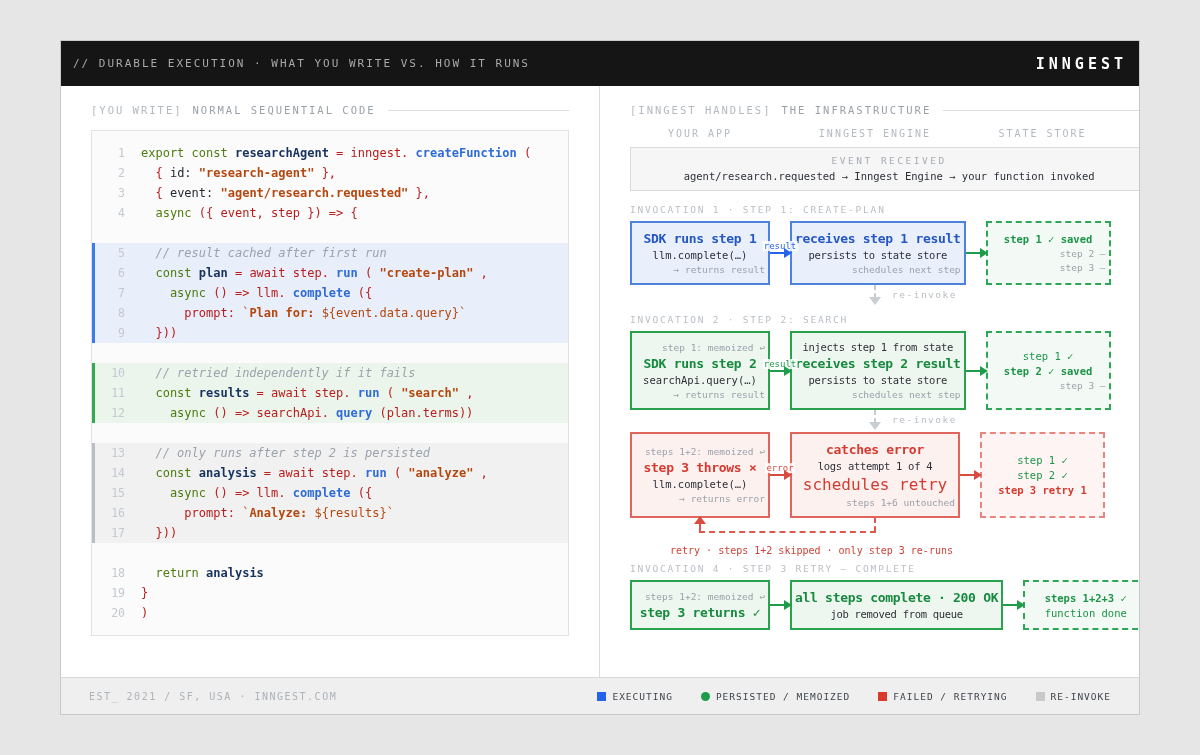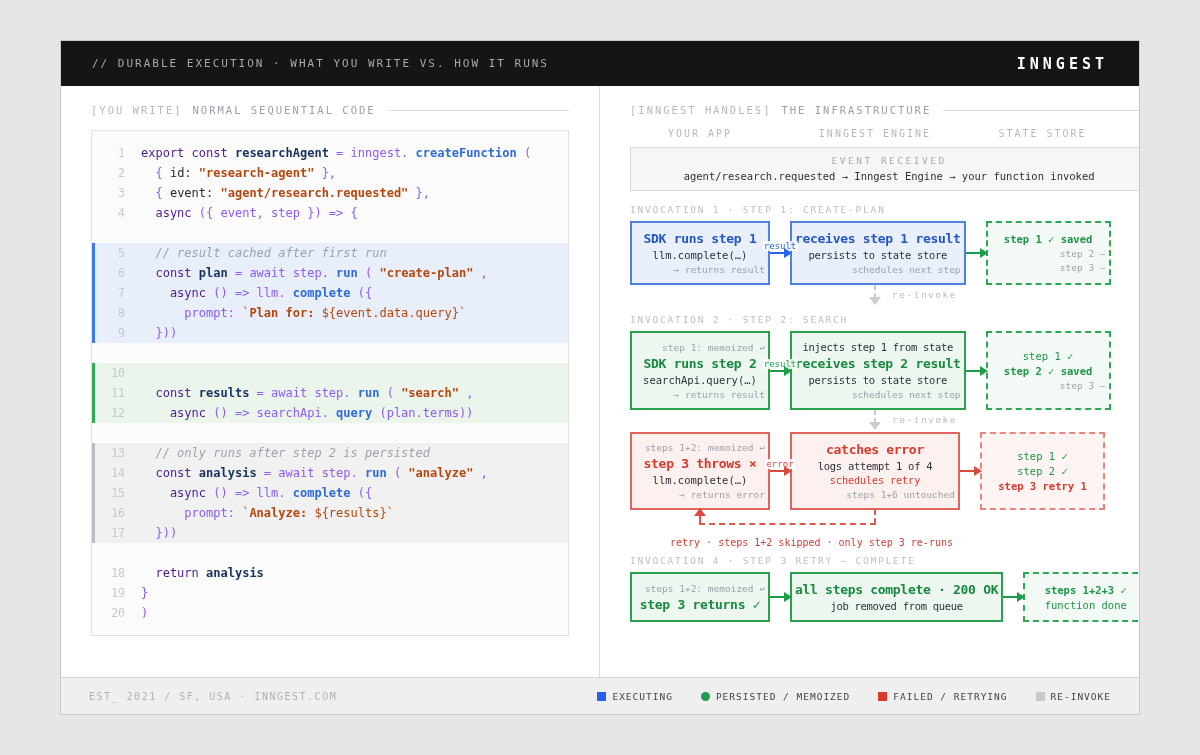--- a/index.html
+++ b/index.html
@@ -5,21 +5,21 @@
 <style>
   * { margin:0; padding:0; box-sizing:border-box; }
   html,body { width:1200px; height:755px; }
   body { font-family:"DejaVu Sans Mono","Liberation Mono",monospace; background:#e6e6e6; }
   .page { width:1200px; height:755px; position:relative; background:#e6e6e6; }
   .card { position:absolute; left:60px; top:40px; width:1080px; height:675px;
           background:#ffffff; border:1px solid #c9c9c9; display:flex; flex-direction:column; }
 
   
   .topbar { flex:0 0 45px; background:#151515; display:flex; align-items:center;
-            justify-content:space-between; padding:0 31px;text-align:right; }
+            justify-content:space-between; padding:0 12px;text-align:right; }
   .topbar-title { color:#a9a9a9; font-size:11px; letter-spacing:2px; }
   .topbar-logo  { color:#ffffff; font-size:15px; font-weight:bold; letter-spacing:4px; }
 
   
   .content { flex:1; display:flex; overflow:hidden; }
   .left-panel  { flex:0 0 539px; border-right:1px solid #dcdcdc; padding:18px 30px 0; }
   .right-panel { flex:1; padding:18px 34px 0 30px; }
 
   .section-head { display:flex; align-items:center; }
   .sec-tag   { color:#b3b9bf; font-size:10.5px; letter-spacing:2px; margin-right:10px; white-space:nowrap; }
@@ -29,27 +29,27 @@
   
   .code-box { margin-top:14px; background:#fbfbfb; border:1px solid #e2e2e2; padding:12px 0; }
   .code-group { border-left:3px solid transparent; }
   .code-group + .code-group { margin-top:20px; }
   .blk-blue  { background:#e9eefb; border-left-color:#3d7be8; }
   .blk-green { background:#ebf5ec; border-left-color:#34a853; }
   .blk-gray  { background:#f1f1f1; border-left-color:#b9bec4; }
   .cl { display:flex; height:20px; line-height:20px; font-size:12px; white-space:pre; }
   .ln { flex:0 0 30px; text-align:right; color:#c3c9d0; margin-right:16px; font-size:11.5px; }
   .ct { white-space:pre; }
-  .tk-kw   { color:#4c1d95; }
+  .tk-kw   { color:#4d7c0f; }
   .tk-fn   { color:#2f6bd8; font-weight:bold; }
   .tk-var  { color:#17325e; font-weight:bold; }
   .tk-prop { color:#24292f; font-weight:normal; }
   .tk-str  { color:#b5470e; font-weight:bold; }
   .tk-strn { color:#b5470e; }
-  .tk-pl   { color:#8b5cf6; }
+  .tk-pl   { color:#b91c1c; }
   .tk-cm   { color:#9ba3ad; font-style:italic; }
 
   
   .col-headers { display:flex; margin:12px 0 8px; }
   .ch  { text-align:center; color:#b4bac0; font-size:10px; letter-spacing:2px; }
   .ch1 { flex:0 0 140px; } .ch2 { flex:0 0 170px; } .ch3 { flex:0 0 125px; }
   .sp  { flex:0 0 20px; }
 
   .event-box { background:#f6f6f6; border:1px solid #dadada; text-align:center;
                padding:7px 4px 8px; margin-bottom:13px; }
@@ -72,21 +72,21 @@
 
   .l-title  { font-weight:bold; font-size:13px; letter-spacing:-.3px; }
   .v-blue  .l-title { color:#2457c5; }
   .v-green .l-title { color:#178a3f; }
   .v-red   .l-title { color:#d53a2e; }
   .l-plain  { color:#2c3038; font-size:10.5px; letter-spacing:-.3px; }
   .l-code   { color:#2c3038; font-size:10.5px; }
   .l-dim    { color:#9aa1a9; font-size:9.5px;text-align:right; }
   .l-ok     { color:#1d9447; font-size:10.5px; }
   .l-okb    { color:#1d9447; font-size:10.5px; font-weight:bold; }
-  .l-alert  { color:#d53a2e; font-size:10px; }
+  .l-alert  { color:#d53a2e; font-size:16px; }
   .l-alertb { color:#d53a2e; font-size:10.5px; font-weight:bold; }
 
   .harrow { flex:0 0 20px; height:2px; align-self:center; position:relative; }
   .harrow::after { content:""; position:absolute; right:-2px; top:-4px;
                    border-top:5px solid transparent; border-bottom:5px solid transparent;
                    border-left:8px solid currentColor; }
   .ar-blue  { background:#2563eb; color:#2563eb; }
   .ar-green { background:#1e9c4a; color:#1e9c4a; }
   .ar-red   { background:#d94b3f; color:#d94b3f; }
   .alabel { position:absolute; top:-11px; left:50%; transform:translateX(-50%);
@@ -143,21 +143,21 @@
               <div class="cl"><span class="ln">4</span><span class="ct"><span class="tk-kw">  async</span><span class="tk-pl"> ({ event, step }) =&gt; {</span></span></div>
             </div>
             <div class="code-group blk-blue">
               <div class="cl"><span class="ln">5</span><span class="ct"><span class="tk-cm">  // result cached after first run</span></span></div>
               <div class="cl"><span class="ln">6</span><span class="ct"><span class="tk-kw">  const</span><span class="tk-pl"> </span><span class="tk-var">plan</span><span class="tk-pl"> = await step. </span><span class="tk-fn">run</span><span class="tk-pl"> ( </span><span class="tk-str">"create-plan"</span><span class="tk-pl"> ,</span></span></div>
               <div class="cl"><span class="ln">7</span><span class="ct"><span class="tk-kw">    async</span><span class="tk-pl"> () =&gt; llm. </span><span class="tk-fn">complete</span><span class="tk-pl"> ({</span></span></div>
               <div class="cl"><span class="ln">8</span><span class="ct"><span class="tk-pl">      prompt: </span><span class="tk-strn">`</span><span class="tk-str">Plan for:</span><span class="tk-strn"> ${event.data.query}`</span></span></div>
               <div class="cl"><span class="ln">9</span><span class="ct"><span class="tk-pl">  }))</span></span></div>
             </div>
             <div class="code-group blk-green">
-              <div class="cl"><span class="ln">10</span></div>
+              <div class="cl"><span class="ln">10</span><span class="ct"><span class="tk-cm">  // retried independently if it fails</span></span></div>
               <div class="cl"><span class="ln">11</span><span class="ct"><span class="tk-kw">  const</span><span class="tk-pl"> </span><span class="tk-var">results</span><span class="tk-pl"> = await step. </span><span class="tk-fn">run</span><span class="tk-pl"> ( </span><span class="tk-str">"search"</span><span class="tk-pl"> ,</span></span></div>
               <div class="cl"><span class="ln">12</span><span class="ct"><span class="tk-kw">    async</span><span class="tk-pl"> () =&gt; searchApi. </span><span class="tk-fn">query</span><span class="tk-pl"> (plan.terms))</span></span></div>
             </div>
             <div class="code-group blk-gray">
               <div class="cl"><span class="ln">13</span><span class="ct"><span class="tk-cm">  // only runs after step 2 is persisted</span></span></div>
               <div class="cl"><span class="ln">14</span><span class="ct"><span class="tk-kw">  const</span><span class="tk-pl"> </span><span class="tk-var">analysis</span><span class="tk-pl"> = await step. </span><span class="tk-fn">run</span><span class="tk-pl"> ( </span><span class="tk-str">"analyze"</span><span class="tk-pl"> ,</span></span></div>
               <div class="cl"><span class="ln">15</span><span class="ct"><span class="tk-kw">    async</span><span class="tk-pl"> () =&gt; llm. </span><span class="tk-fn">complete</span><span class="tk-pl"> ({</span></span></div>
               <div class="cl"><span class="ln">16</span><span class="ct"><span class="tk-pl">      prompt: </span><span class="tk-strn">`</span><span class="tk-str">Analyze:</span><span class="tk-strn"> ${results}`</span></span></div>
               <div class="cl"><span class="ln">17</span><span class="ct"><span class="tk-pl">  }))</span></span></div>
             </div>

